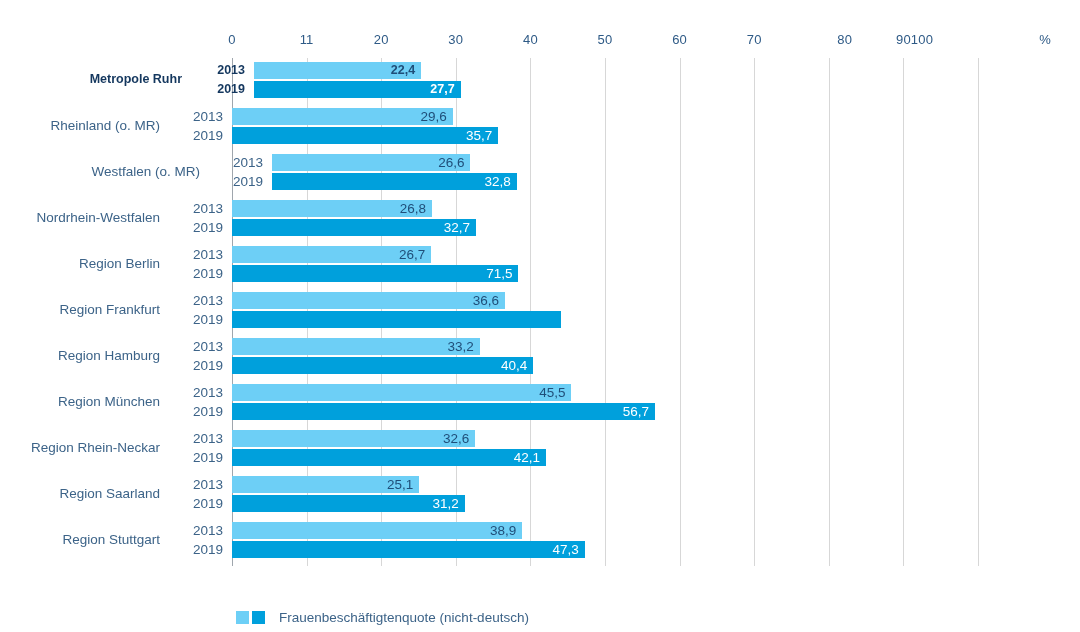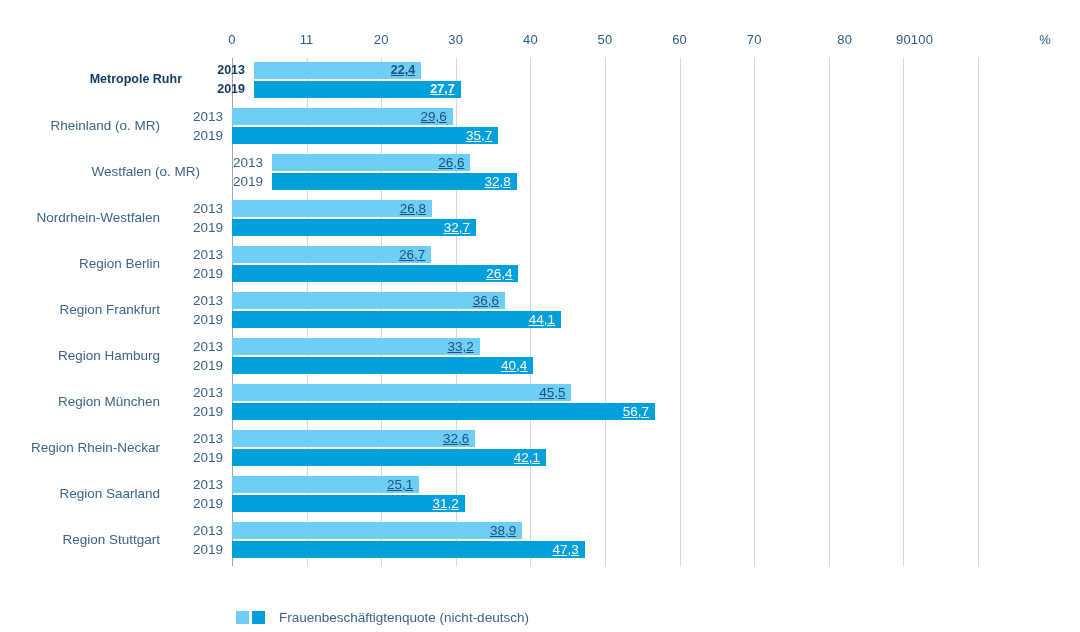--- a/index.html
+++ b/index.html
@@ -130,21 +130,20 @@
   .bar.y2019 { background: #00A0DC; }
 
   .bar-value {
     position: absolute;
     top: 0;
     height: 24px;
     line-height: 17px;
     font-size: 13.5px;
     white-space: nowrap;
     text-align: right;
-    text-decoration: underline;
   }
   .bar-value.y2013 { color: #1F4E79; }
   .bar-value.y2019 { color: #FFFFFF; }
   .group.highlight .bar-value { font-weight: bold; font-size: 12.5px; }
 
   
   .legend {
     position: absolute;
     left: 236px;
     top: 608px;
@@ -259,34 +258,33 @@
       <div class="group" style="top: 246px; height: 36px;">
         <div class="cat-label" style="top: 10px;">Region Berlin</div>
         <div class="bar-row" style="top: 0px;">
           <span class="year-label">2013</span>
           <div class="bar y2013" style="width: 199.182px;"></div>
           <span class="bar-value y2013" style="left: 232px; width: 193.182px;">26,7</span>
         </div>
         <div class="bar-row" style="top: 19px;">
           <span class="year-label">2019</span>
           <div class="bar y2019" style="width: 286.464px;"></div>
-          <span class="bar-value y2019" style="left: 232px; width: 280.464px;">26,4</span>
+          <span class="bar-value y2019" style="left: 232px; width: 280.464px;">71,5</span>
         </div>
       </div>
       <div class="group" style="top: 292px; height: 36px;">
         <div class="cat-label" style="top: 10px;">Region Frankfurt</div>
         <div class="bar-row" style="top: 0px;">
           <span class="year-label">2013</span>
           <div class="bar y2013" style="width: 273.036px;"></div>
           <span class="bar-value y2013" style="left: 232px; width: 267.036px;">36,6</span>
         </div>
         <div class="bar-row" style="top: 19px;">
           <span class="year-label">2019</span>
           <div class="bar y2019" style="width: 328.986px;"></div>
-          <span class="bar-value y2019" style="left: 232px; width: 322.986px;">44,1</span>
         </div>
       </div>
       <div class="group" style="top: 338px; height: 36px;">
         <div class="cat-label" style="top: 10px;">Region Hamburg</div>
         <div class="bar-row" style="top: 0px;">
           <span class="year-label">2013</span>
           <div class="bar y2013" style="width: 247.672px;"></div>
           <span class="bar-value y2013" style="left: 232px; width: 241.672px;">33,2</span>
         </div>
         <div class="bar-row" style="top: 19px;">

